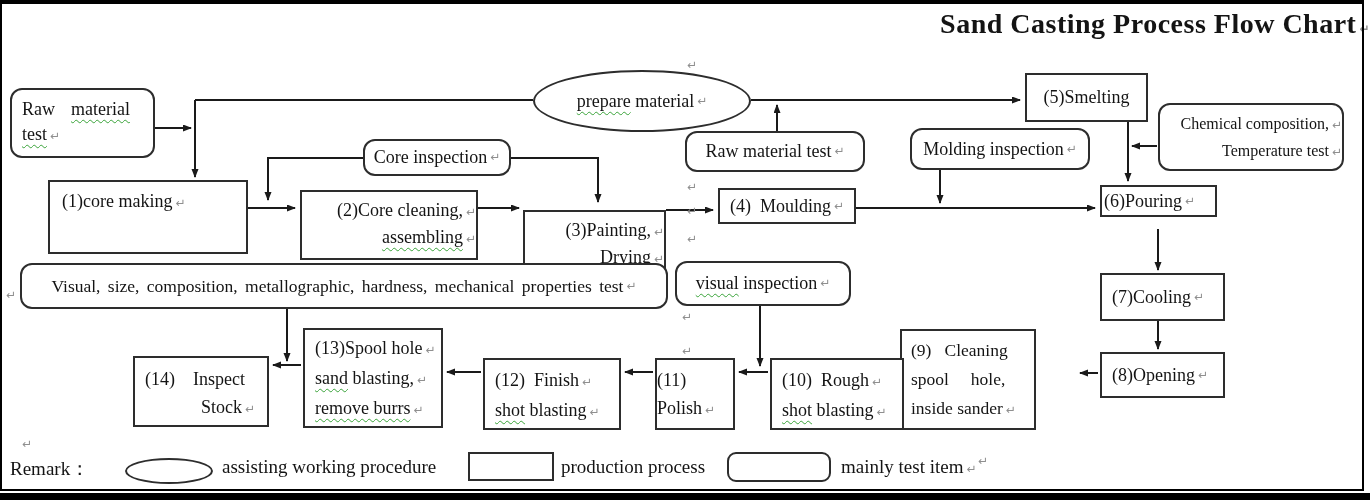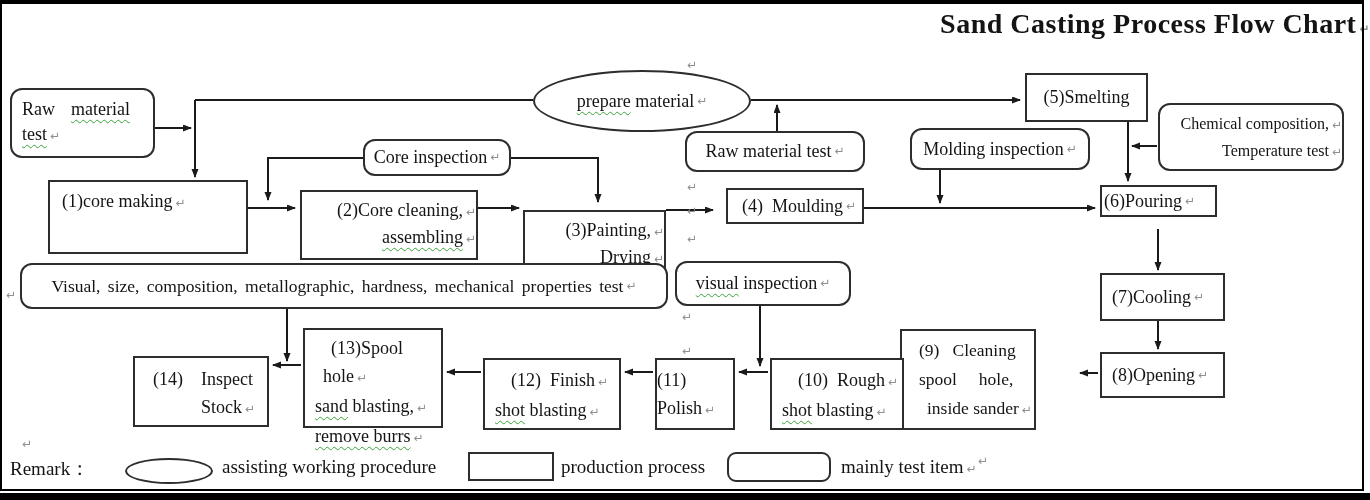--- a/index.html
+++ b/index.html
@@ -12,21 +12,21 @@
          font-size:28px;font-weight:bold;letter-spacing:.5px;}
   svg.wires{position:absolute;left:0;top:0;pointer-events:none;}
   .node{position:absolute;box-sizing:border-box;background:#fff;border:2px solid #2d2d2d;
         font-size:18px;line-height:25px;}
   .round{border-radius:12px;}
   .ellipse{border-radius:50%;}
   .c{display:flex;align-items:center;justify-content:center;text-align:center;}
   .vcenter{display:flex;align-items:center;}
   .ln{text-align:right;}
   .lnl{text-align:left;}
-  .pre{white-space:pre-wrap;margin-left:8px;}
+  .pre{white-space:pre-wrap;}
   .pilc{color:#8f8f8f;font-size:12px;font-family:"DejaVu Sans",sans-serif;margin-left:3px;}
   .sq{text-decoration:underline;text-decoration-style:wavy;text-decoration-color:#3aa33a;
       text-decoration-thickness:1px;text-underline-offset:4px;}
   .gapL{margin-left:16px;}
   .fl{position:absolute;color:#8f8f8f;font-size:12px;font-family:"DejaVu Sans",sans-serif;}
   .legend-txt{position:absolute;font-size:19px;}
   .lshape{position:absolute;box-sizing:border-box;border:2px solid #2d2d2d;background:#fff;}
 </style>
 </head>
 <body>

